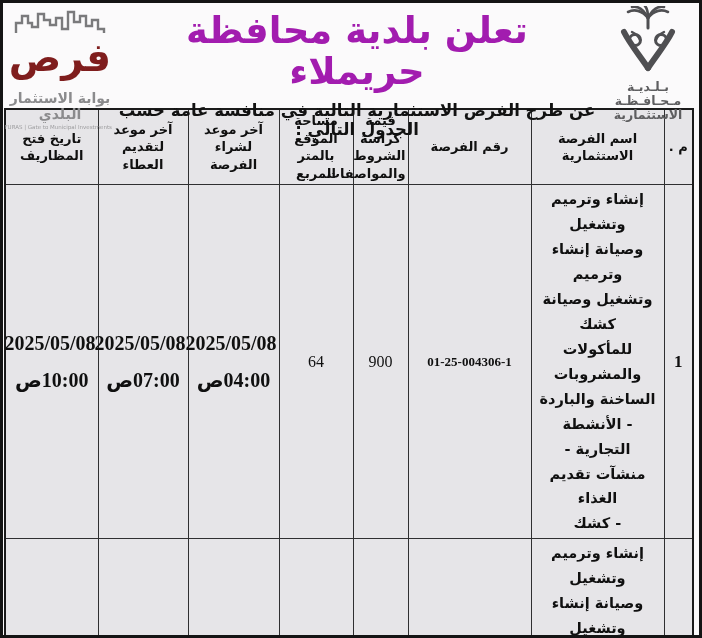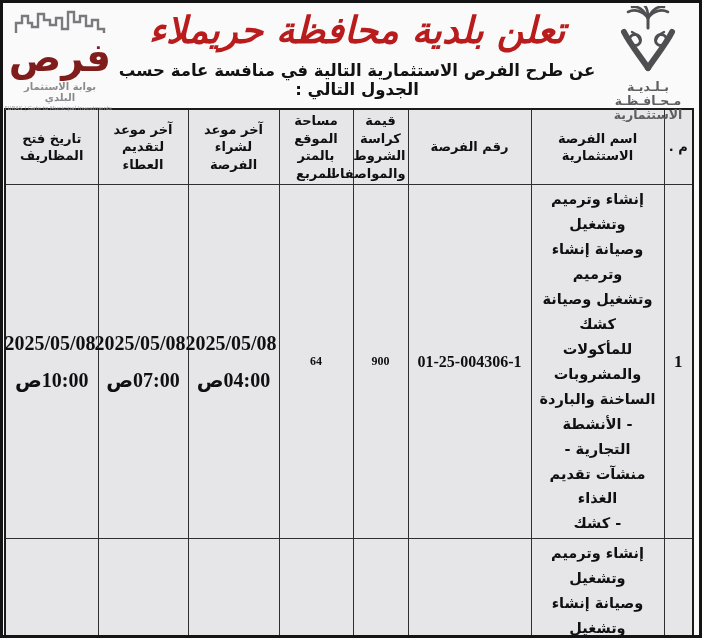--- a/index.html
+++ b/index.html
@@ -23,27 +23,27 @@
     justify-content: space-between;
   }
   .muni-block { width: 92px; text-align: center; padding-top: 3px; flex: 0 0 auto; }
   .muni-emblem { display: block; margin: 0 auto; }
   .muni-name {
     font-size: 12.5px; font-weight: bold; color: #5e5e60;
     line-height: 1.1; letter-spacing: .5px; margin-top: 4px; text-align: center;
   }
   .center-block { flex: 1 1 auto; text-align: center; padding-top: 8px; }
   .title {
-    font-size: 37px; font-weight: bold; color: #b91c1c;
-    line-height: 1.1; letter-spacing: -0.5px; font-style: italic;
+    font-size: 37px; font-weight: bold; color: #a21caf;
+    line-height: 1.1; letter-spacing: -0.5px;
   }
   .subtitle { font-size: 16.5px; font-weight: bold; color: #121212; margin-top: 9px; }
   .furas-block { width: 104px; flex: 0 0 auto; text-align: center; padding-top: 6px; }
   .furas-word { font-size: 39px; font-weight: bold; color: #7f1d1d; line-height: .95; }
-  .furas-tag { font-size: 10px; font-weight: bold; color: #8b8b8d; margin-top: 5px; }
+  .furas-tag { font-size: 14px; font-weight: bold; color: #8b8b8d; margin-top: 14px; }
   .furas-en { font-size: 5.5px; color: #9d9d9f; margin-top: 2px; white-space: nowrap; }
 
   
   table.opps {
     width: 690px; margin: 0 auto;
     border-collapse: collapse; table-layout: fixed;
     border: 2px solid #1b1b1b;
   }
   .opps th, .opps td {
     border: 1.5px solid #2f2f31;
@@ -53,22 +53,22 @@
   }
   .opps thead tr { height: 57px; }
   .opps th { font-size: 13px; font-weight: bold; line-height: 1.35; }
   .row-1 { height: 207px; }
   .row-2 { height: 204px; }
   .cell-name {
     font-size: 14.5px; font-weight: bold;
     line-height: 1.72; white-space: pre-line;
   }
   .cell-serial { font-family: "Liberation Serif", "DejaVu Serif", serif; font-size: 17px; font-weight: bold; }
-  .cell-oppnum { font-family: "Liberation Serif", "DejaVu Serif", serif; font-size: 16px; font-weight: bold; }
-  .cell-metric { font-family: "Liberation Serif", "DejaVu Serif", serif; font-size: 12px; font-weight: bold; }
+  .cell-oppnum { font-family: "Liberation Serif", "DejaVu Serif", serif; font-size: 13px; font-weight: bold; }
+  .cell-metric { font-family: "Liberation Serif", "DejaVu Serif", serif; font-size: 16px; font-weight: normal; }
   .cell-date {
     font-family: "Liberation Serif", "DejaVu Sans", serif;
     font-size: 20px; font-weight: bold;
     white-space: pre-line; line-height: 1.85;
   }
 </style>
 </head>
 <body>
 
 <div class="ad">

